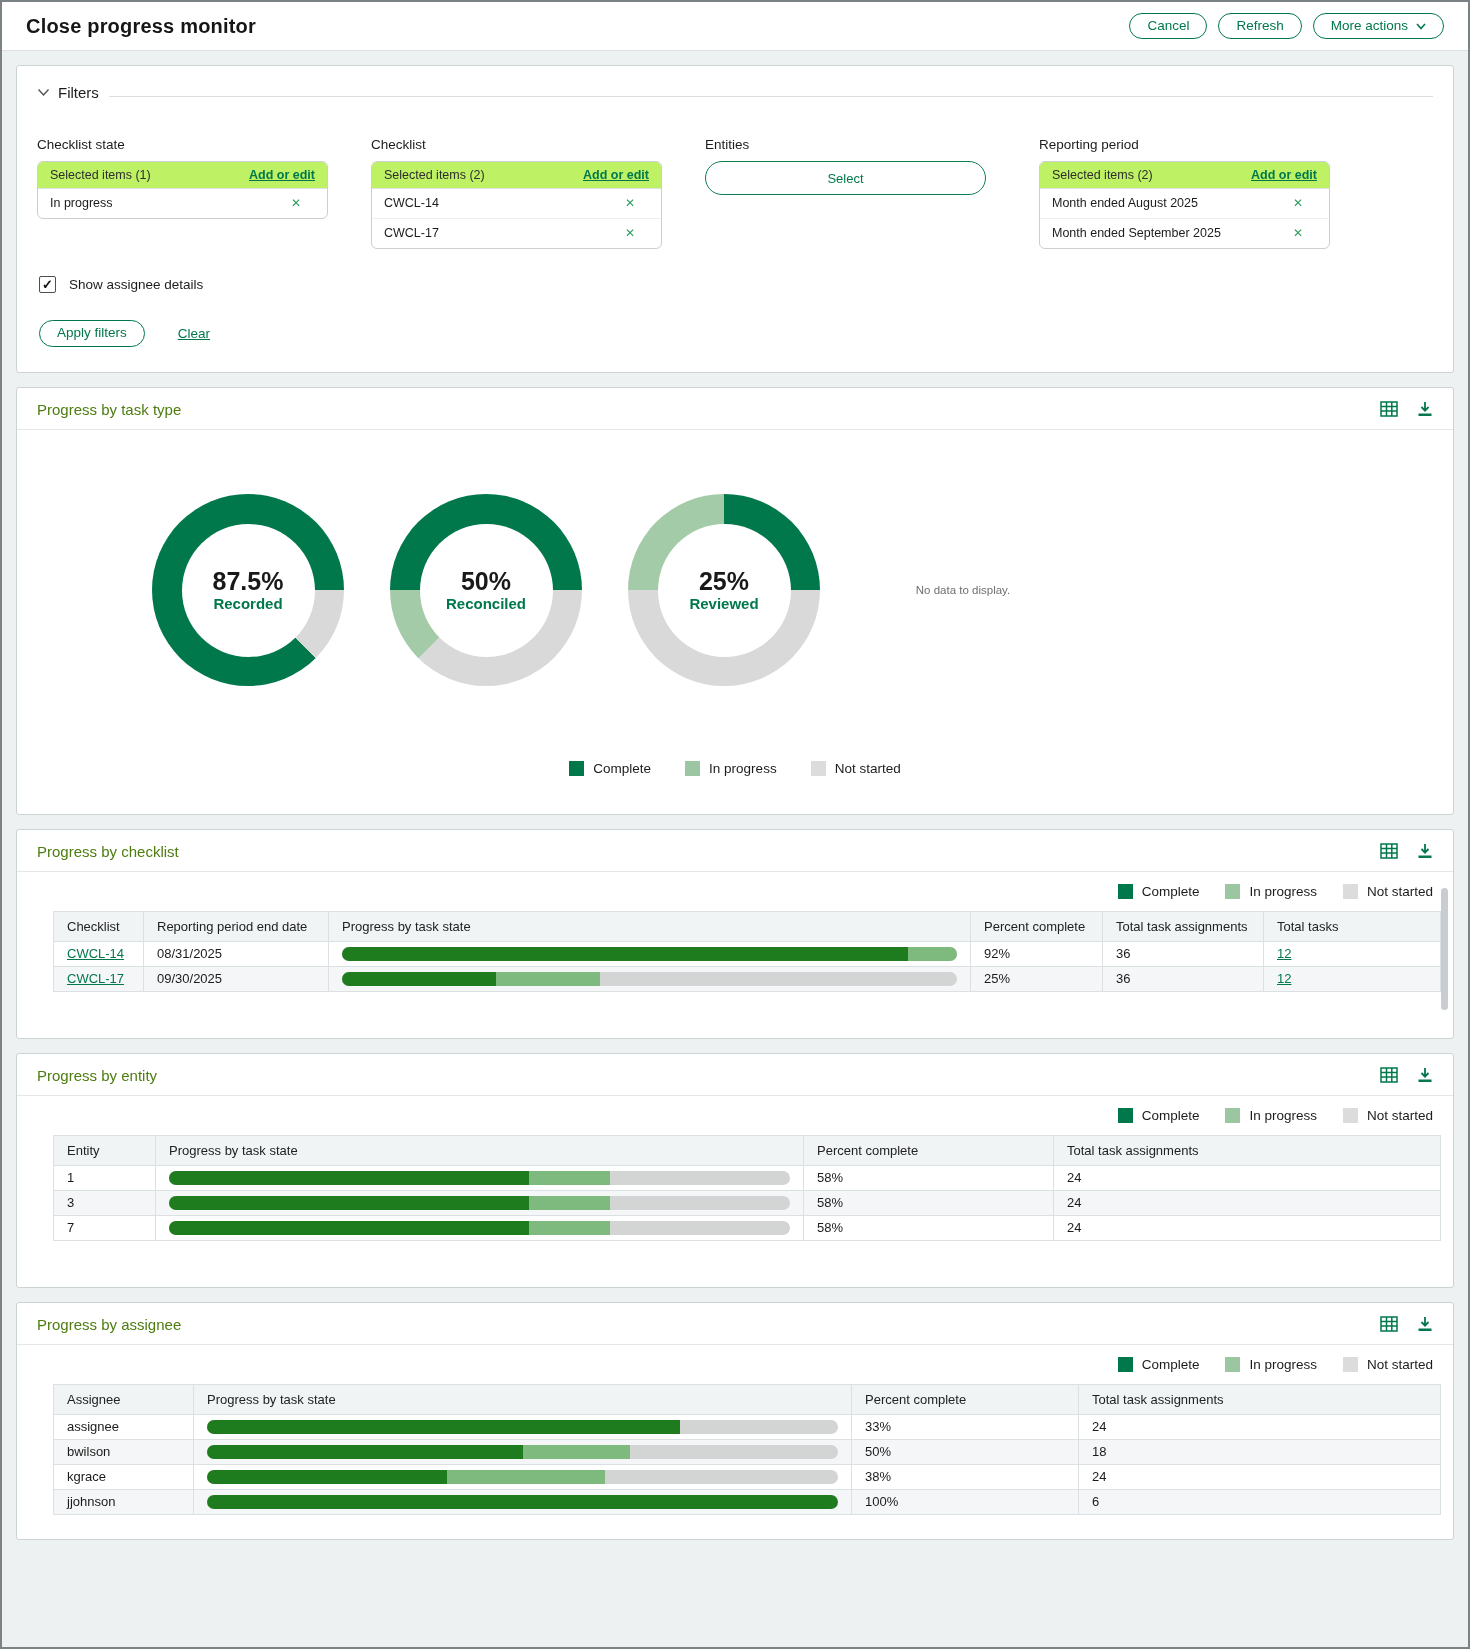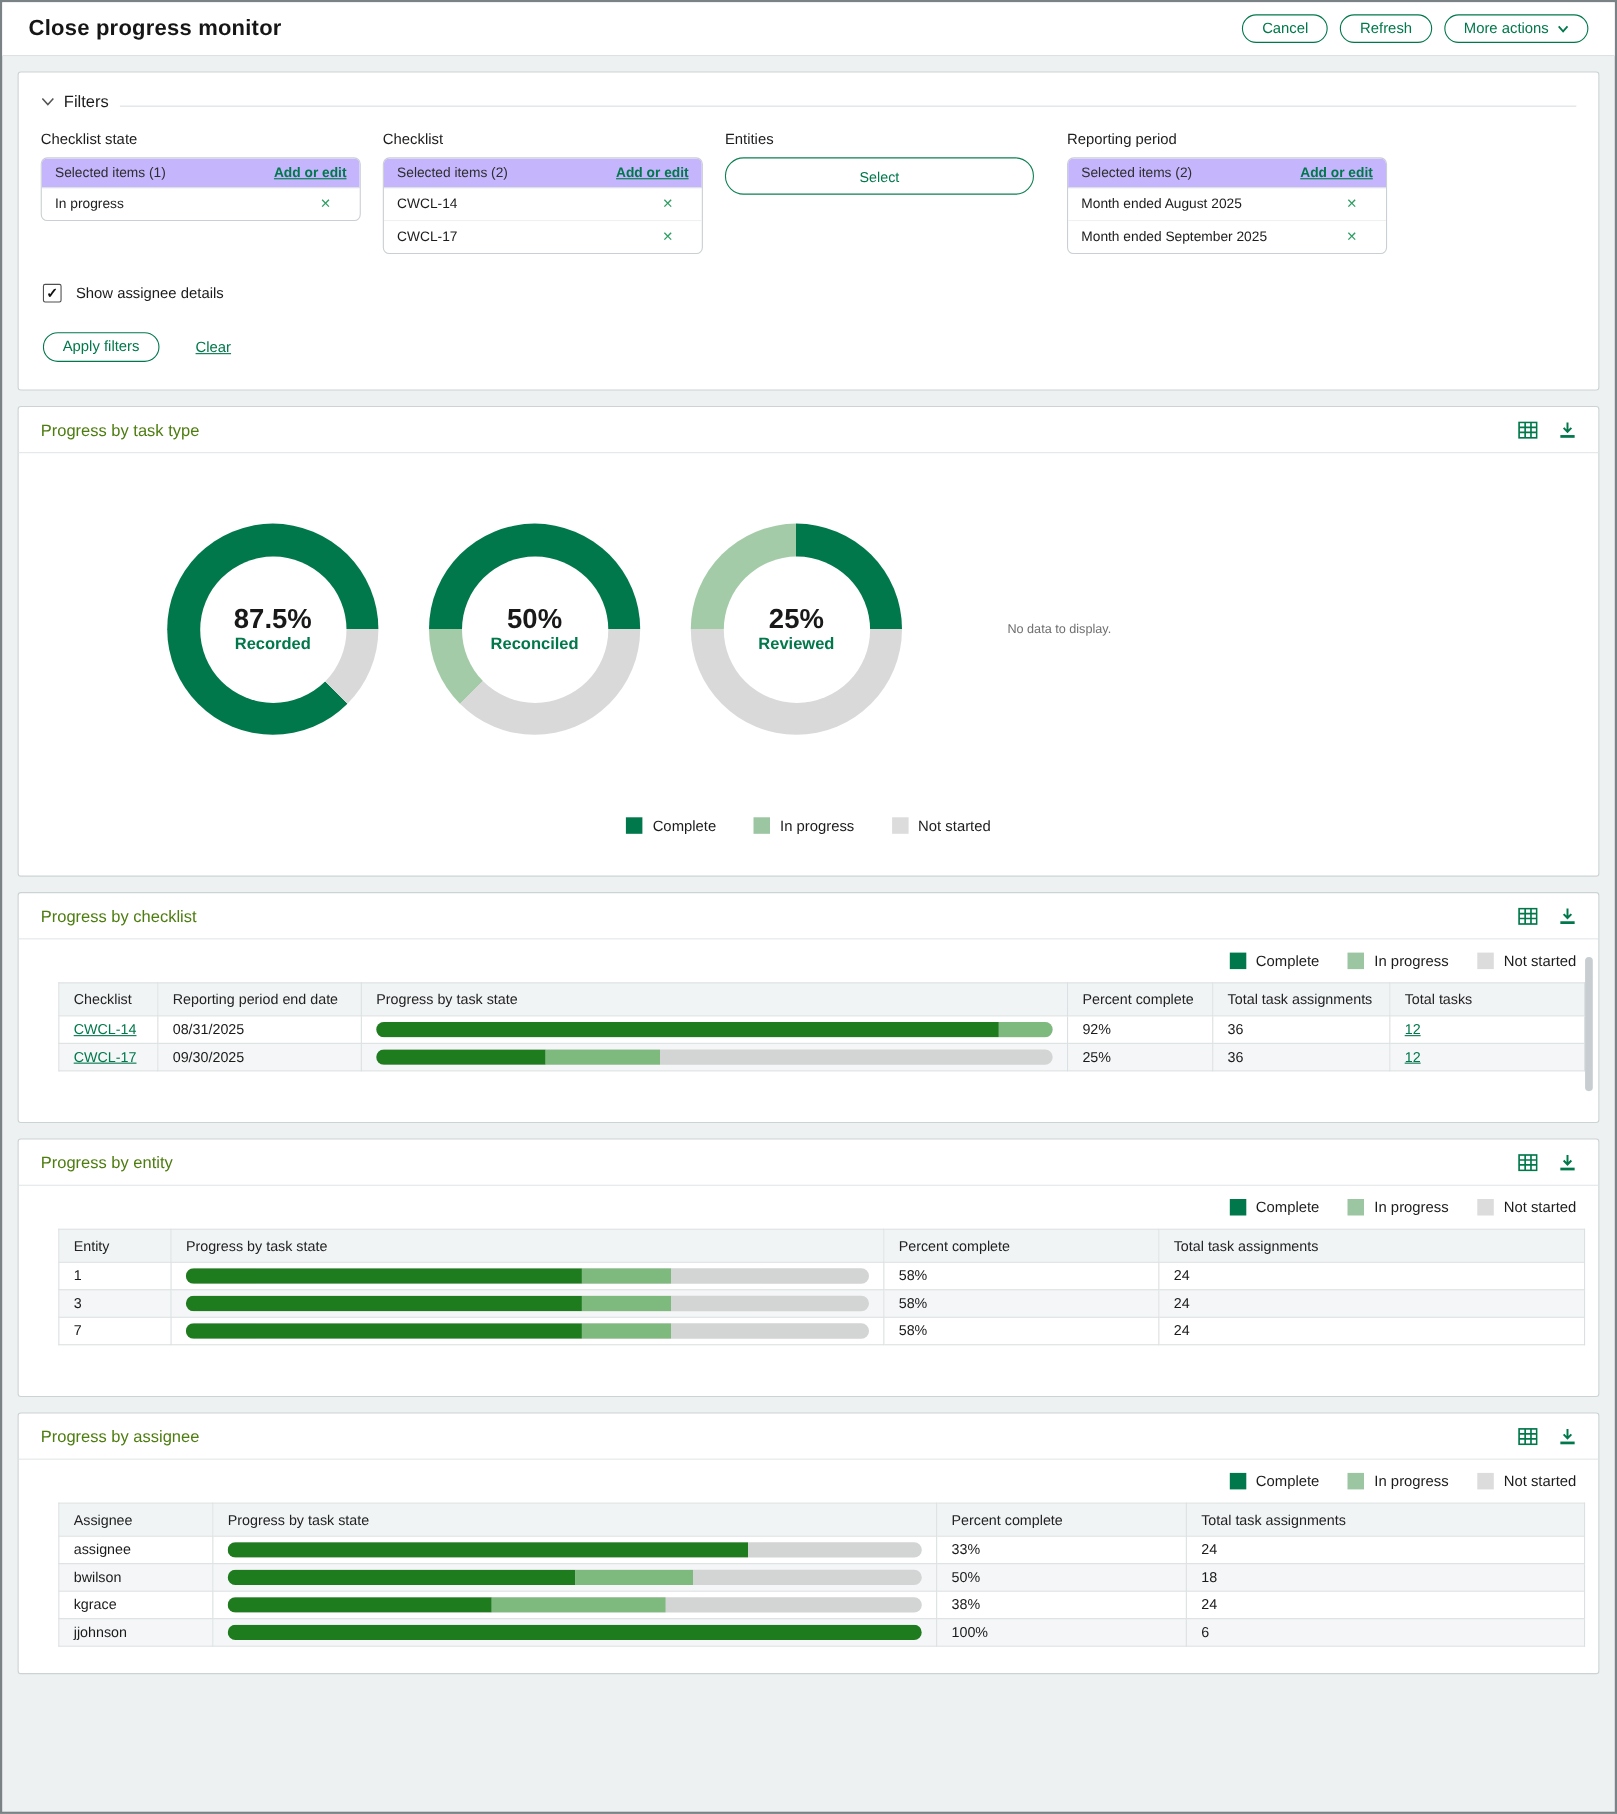--- a/index.html
+++ b/index.html
@@ -34,25 +34,25 @@
   .panel{background:#fff;border:1px solid #ccd3d5;border-radius:3px;margin:14px 14px 0 14px;position:relative;}
   .panel-header{display:flex;justify-content:space-between;align-items:center;padding:13px 20px 11px 20px;border-bottom:1px solid #e3e7e9;}
   .panel-title{font-size:15px;color:#4d7c0f;font-weight:400;margin:0;}
   .panel-icons{display:flex;gap:19px;align-items:center;}
   .icon-btn{background:none;border:none;padding:0;cursor:pointer;line-height:0;}
   
   .filters-panel{padding:0 20px 4px 20px;}
   .filters-header{display:flex;align-items:center;padding:18px 0 2px 0;font-size:15px;color:#1c1c1c;}
   .filters-chevron{margin-right:8px;cursor:pointer;line-height:0;}
   .rule{flex:1;height:0;border-bottom:1px solid #d9dee0;margin-left:10px;transform:translateY(4px);}
-  .filter-groups{display:flex;gap:20px;margin-top:16px;}
+  .filter-groups{display:flex;gap:43px;margin-top:34px;}
   .filter-group{width:291px;}
   .filter-label{font-size:13.5px;color:#1c1c1c;margin-bottom:9px;}
   .filter-card{border:1px solid #c9cfd2;border-radius:6px;background:#fff;overflow:hidden;}
-  .filter-card-header{display:flex;justify-content:space-between;align-items:center;background:#c4b5fd;border-bottom:1px solid #dde1e3;padding:6px 12px;font-size:12.5px;color:#2e2e2e;}
+  .filter-card-header{display:flex;justify-content:space-between;align-items:center;background:#bef264;border-bottom:1px solid #dde1e3;padding:6px 12px;font-size:12.5px;color:#2e2e2e;}
   .green-link{color:#00784b;text-decoration:underline;cursor:pointer;font-weight:600;font-size:12.5px;}
   .filter-item{display:flex;justify-content:space-between;align-items:center;padding:7px 12px 8px 12px;font-size:12.5px;color:#1c1c1c;}
   .filter-item + .filter-item{border-top:1px solid #eef1f2;}
   .x{color:#2f9e63;font-size:12px;cursor:pointer;padding-right:14px;}
   .select-pill{width:281px;border:1.5px solid #0c8051;border-radius:17px;background:#fff;color:#00784b;font-size:13px;height:34px;cursor:pointer;font-family:inherit;}
   .checkbox-row{display:flex;align-items:center;gap:13px;margin:27px 0 0 2px;font-size:13.5px;color:#1c1c1c;cursor:pointer;width:fit-content;}
   .checkbox{width:17px;height:17px;border:1px solid #4f4f4f;border-radius:2px;display:flex;align-items:center;justify-content:center;font-size:13px;font-weight:700;color:#111;background:#fff;}
   .filter-actions{display:flex;align-items:center;gap:33px;margin:27px 0 21px 2px;}
   .clear-link{color:#00784b;text-decoration:underline;font-size:13.5px;cursor:pointer;}
   

